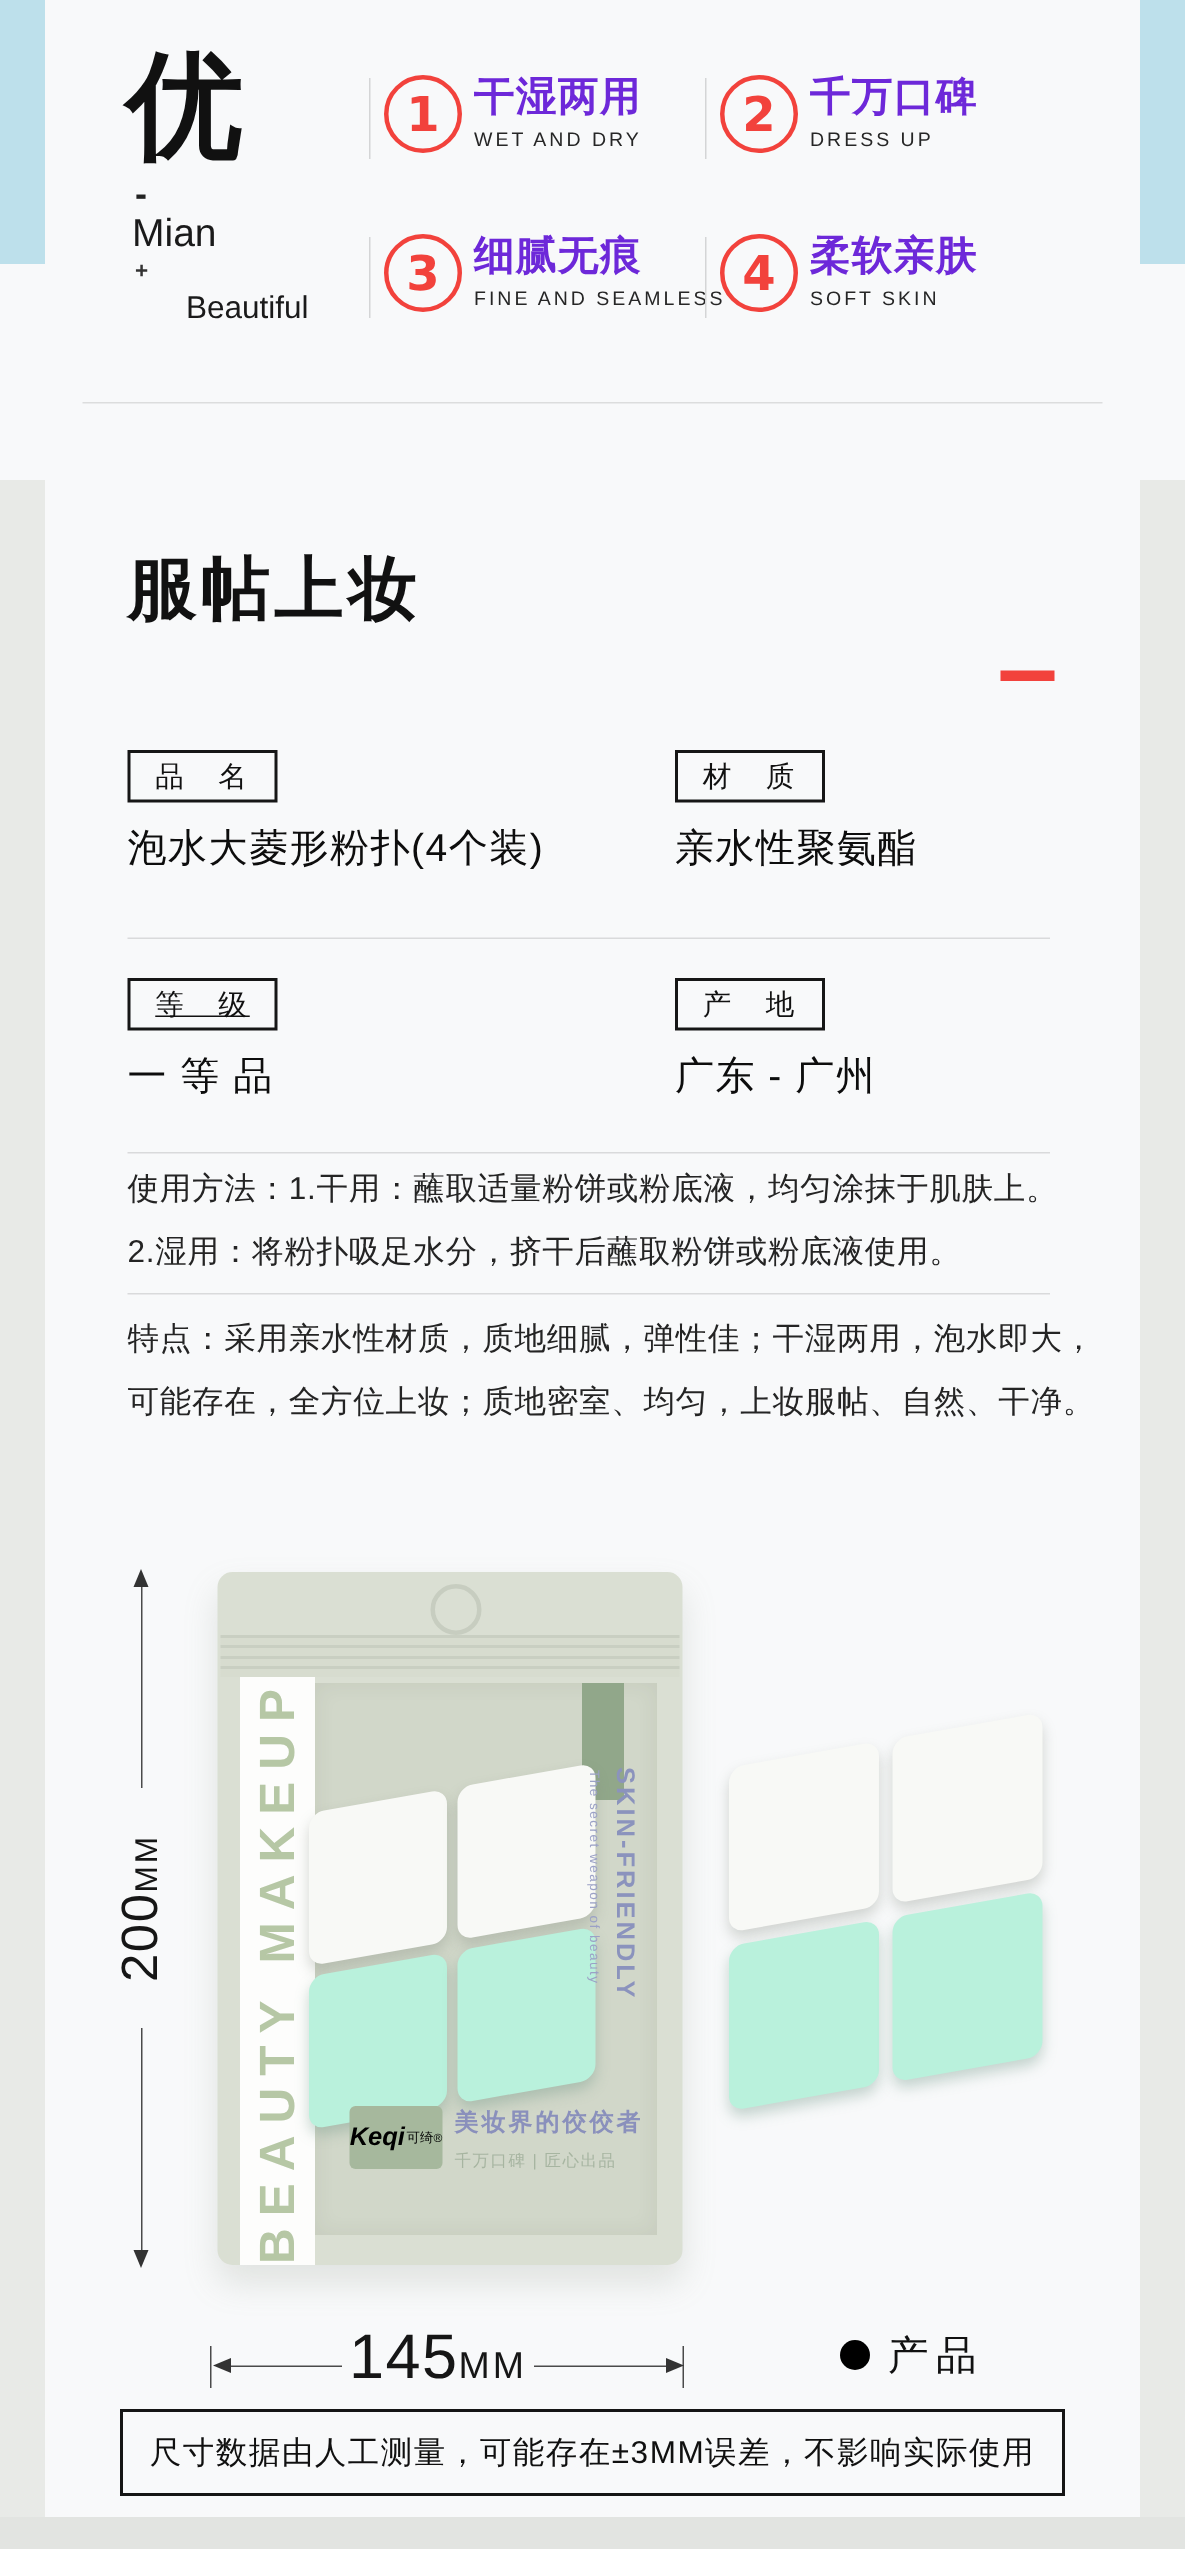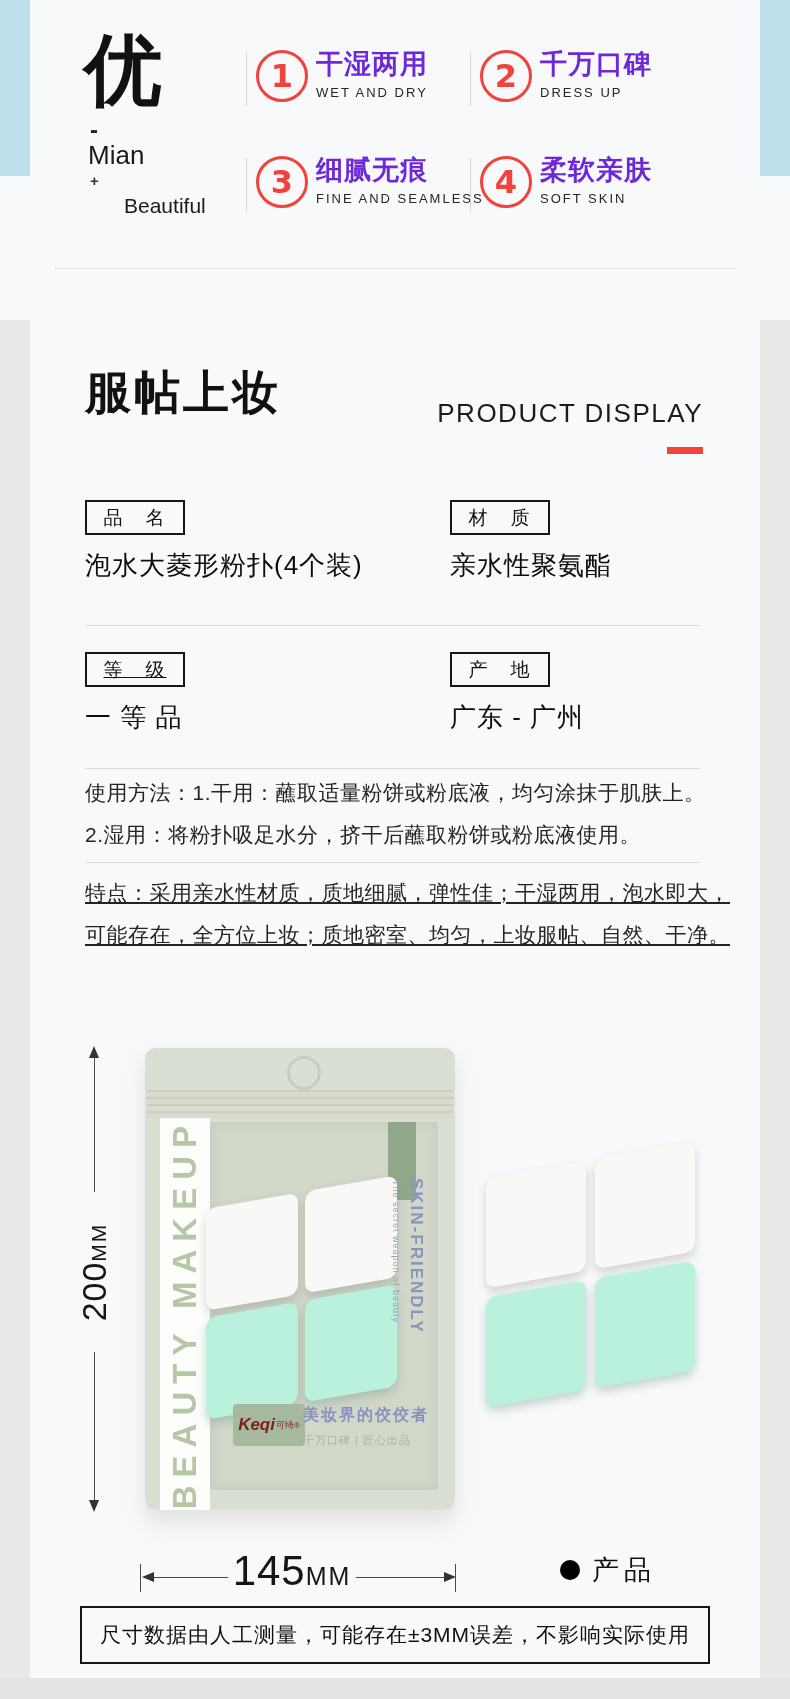--- a/index.html
+++ b/index.html
@@ -72,22 +72,22 @@
   .pkg-skin{left:406px;top:1178px;writing-mode:vertical-rl;font-size:17px;letter-spacing:2px;
             color:#8b93bd;font-weight:600;white-space:nowrap;}
   .pkg-secret{left:391px;top:1180px;writing-mode:vertical-rl;font-size:9px;letter-spacing:1px;
               color:#9ba1c6;white-space:nowrap;}
   .puff-grid{display:grid;transform:skewY(-10deg);}
   .puff{border-radius:10px;}
   .puff-white{background:#f8f9f6;box-shadow:0 5px 9px rgba(125,135,120,.32);}
   .puff-mint{background:#b9f1dc;box-shadow:0 5px 9px rgba(110,150,135,.38);}
   .grid-in{left:206px;top:1192px;grid-template-columns:92px 92px;grid-template-rows:102px 102px;gap:7px;}
   .grid-out{left:486px;top:1160px;grid-template-columns:100px 100px;grid-template-rows:110px 110px;gap:9px;}
-  .logo-chip{left:233px;top:1404px;width:72px;height:42px;background:#a6b89d;border-radius:4px;
-             display:flex;align-items:center;justify-content:center;color:#7f1d1d;white-space:nowrap;}
+  .logo-chip{left:233px;top:1404px;width:62px;height:42px;background:#a6b89d;border-radius:4px;
+             display:flex;align-items:center;justify-content:center;color:#000000;white-space:nowrap;}
   .logo-keqi{font-size:17px;font-weight:700;font-style:italic;}
   .logo-cn{font-size:9px;margin-left:1px;}
   .logo-reg{font-size:8px;vertical-align:super;}
   .pkg-slogan{left:303px;top:1405px;font-size:16px;letter-spacing:2px;color:#8a90bc;font-weight:600;white-space:nowrap;}
   .pkg-slogan-sub{left:303px;top:1433px;font-size:11px;letter-spacing:1px;color:#a7b5a1;white-space:nowrap;}
 
   
   .legend-dot{left:560px;top:1560px;width:20px;height:20px;border-radius:50%;background:#000;}
   .legend-label{left:592px;top:1552px;font-size:27px;letter-spacing:5px;color:#111;font-weight:500;}
   .note-box{left:80px;top:1606px;width:626px;height:54px;border:2px solid #151515;
@@ -135,42 +135,41 @@
   <div class="abs feat-sep" style="left:470px;top:158px;"></div>
   <div class="abs feat-circle" style="left:480px;top:156px;">
       <span>4</span>
     </div>
   <div class="abs feat-title" style="left:540px;top:152px;">柔软亲肤</div>
   <div class="abs feat-sub" style="left:540px;top:191px;">SOFT SKIN</div>
 
   <div class="abs divider-top"></div>
 
   <div class="abs sec-title">服帖上妆</div>
-  <div class="abs sec-sub">PRODUCT DISPLAY</div>
   <div class="abs sec-underline"></div>
 
   <div class="abs spec-box" style="left:85px;top:500px;">品　名</div>
   <div class="abs spec-value" style="left:85px;top:548px;">泡水大菱形粉扑(4个装)</div>
   <div class="abs spec-box" style="left:450px;top:500px;">材　质</div>
   <div class="abs spec-value" style="left:450px;top:548px;">亲水性聚氨酯</div>
   <div class="abs hr" style="top:625px;"></div>
 
   <div class="abs spec-box" style="left:85px;top:652px;text-decoration:underline;">等　级</div>
   <div class="abs spec-value" style="left:85px;top:700px;">一 等 品</div>
   <div class="abs spec-box" style="left:450px;top:652px;">产　地</div>
   <div class="abs spec-value" style="left:450px;top:700px;">广东 - 广州</div>
   <div class="abs hr" style="top:768px;"></div>
 
   <div class="abs para" style="top:772px;">
     <div>使用方法：1.干用：蘸取适量粉饼或粉底液，均匀涂抹于肌肤上。</div>
     <div>2.湿用：将粉扑吸足水分，挤干后蘸取粉饼或粉底液使用。</div>
   </div>
   <div class="abs hr" style="top:862px;"></div>
 
-  <div class="abs para" style="top:872px;text-decoration:underline;">
+  <div class="abs para" style="top:872px;">
     <div>特点：采用亲水性材质，质地细腻，弹性佳；干湿两用，泡水即大，</div>
     <div>可能存在，全方位上妆；质地密室、均匀，上妆服帖、自然、干净。</div>
   </div>
 
   <div class="abs arr arr-up" style="left:89px;top:1046px;"></div>
   <div class="abs dim-line-v" style="top:1058px;height:134px;"></div>
   <div class="abs dim-label-v"><span class="big">200</span><span class="small">MM</span></div>
   <div class="abs dim-line-v" style="top:1352px;height:148px;"></div>
   <div class="abs arr arr-down" style="left:89px;top:1500px;"></div>
 

